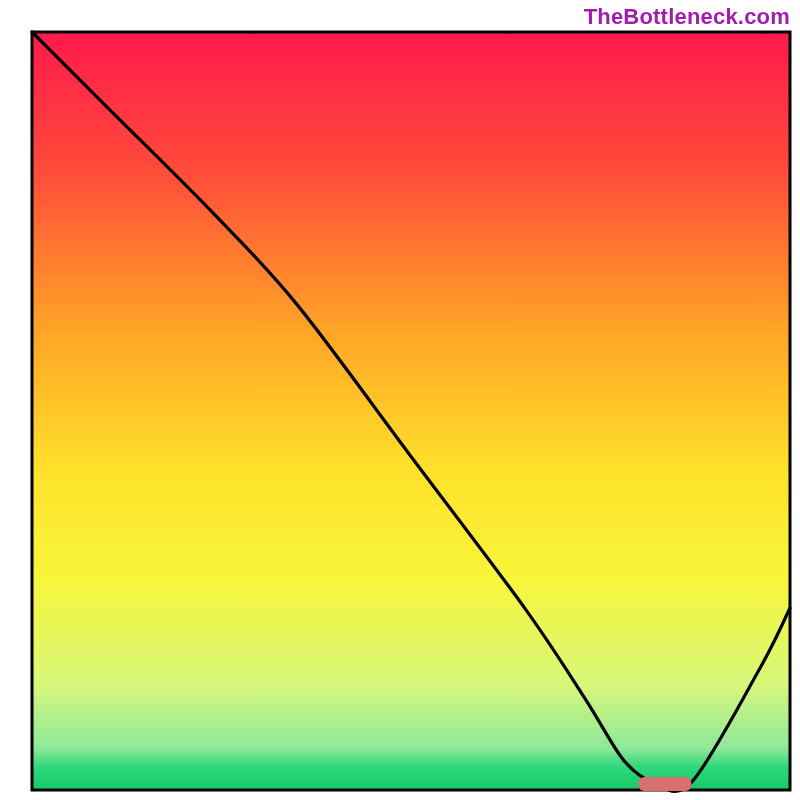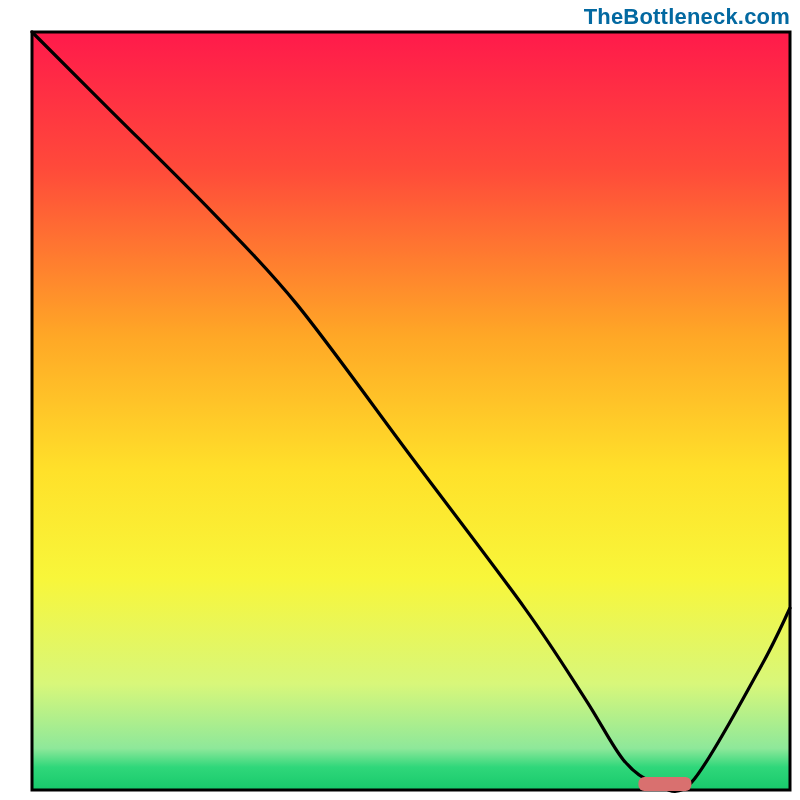--- a/index.html
+++ b/index.html
@@ -15,21 +15,21 @@
     position: relative;
     width: 800px;
     height: 800px;
   }
   .watermark {
     position: absolute;
     top: 4px;
     right: 10px;
     font-size: 22px;
     font-weight: 600;
-    color: #0369a1;
+    color: #a21caf;
     letter-spacing: 0.2px;
     user-select: none;
   }
   svg.chart {
     position: absolute;
     top: 0;
     left: 0;
     width: 800px;
     height: 800px;
     display: block;

